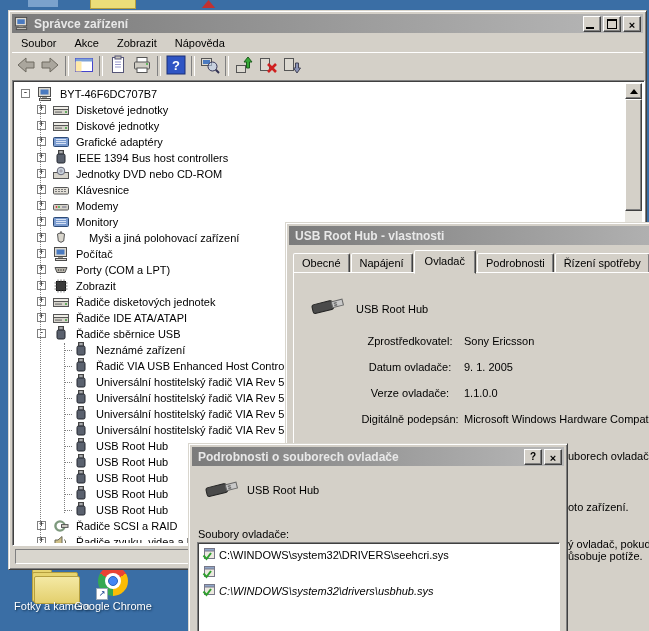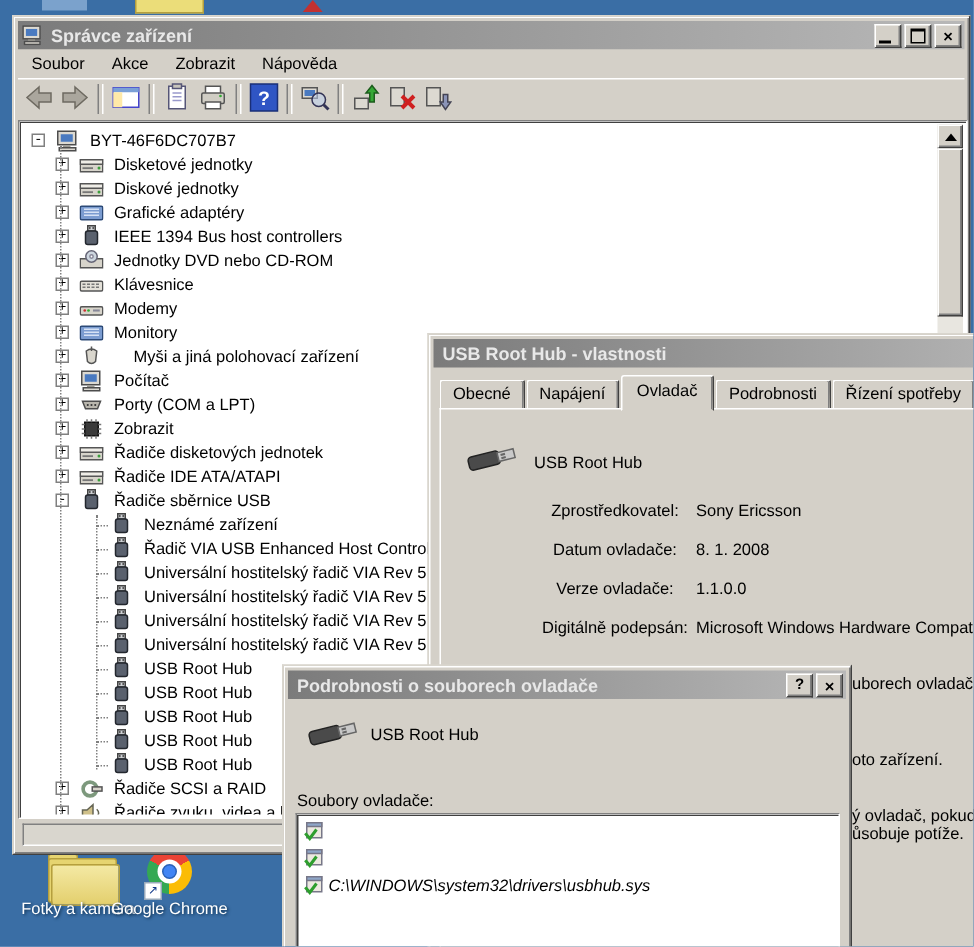--- a/index.html
+++ b/index.html
@@ -500,21 +500,21 @@
             <g transform="rotate(-14 19 12)">
               <rect x="2" y="8" width="21" height="9" rx="2.5" fill="#4a4a4a" stroke="#222"></rect>
               <rect x="22" y="9.5" width="11" height="6" fill="#c9c9c9" stroke="#666"></rect>
               <rect x="24" y="10.8" width="3" height="1.4" fill="#666"></rect>
               <rect x="24" y="13" width="3" height="1.4" fill="#666"></rect>
             </g>
           </svg></span>
       <span class="abs" style="left:62px;top:30px;">USB Root Hub</span>
       <div id="prop-fields">
           <div class="fieldrow" style="left: 62px; top: 62px;"><span class="fl">Zprostředkovatel:</span><span>Sony Ericsson</span></div>
-          <div class="fieldrow" style="left: 62px; top: 88px;"><span class="fl">Datum ovladače:</span><span>8. 1. 2008</span></div>
+          <div class="fieldrow" style="left: 62px; top: 88px;"><span class="fl">Datum ovladače:</span><span>9. 1. 2005</span></div>
           <div class="fieldrow" style="left: 62px; top: 114px;"><span class="fl">Verze ovladače:</span><span>1.1.0.0</span></div>
           <div class="fieldrow" style="left: 62px; top: 140px;"><span class="fl">Digitálně podepsán:</span><span>Microsoft Windows Hardware Compatibi</span></div>
         </div>
     </div>
 
     <div id="fragments">
         <span class="frag" style="left: 282px; top: 227px;">uborech ovladač</span>
         <span class="frag" style="left: 282px; top: 278px;">oto zařízení.</span>
         <span class="frag" style="left: 282px; top: 315px;">ý ovladač, pokud</span>
         <span class="frag" style="left: 282px; top: 327px;">ůsobuje potíže.</span>
@@ -541,20 +541,21 @@
         </svg></span>
     <span class="abs" style="left:58px;top:40px;">USB Root Hub</span>
     <span class="abs" style="left:9px;top:84px;">Soubory ovladače:</span>
     <div class="listbox" id="file-listbox" style="left:8px;top:98px;width:361px;height:150px;">
         <div class="lb-row" style="top: 4px;">
           <span><svg viewBox="0 0 14 14" width="14" height="14">
               <rect x="2.5" y="1.5" width="10" height="10" fill="#ece9e0" stroke="#778"></rect>
               <rect x="2.5" y="1.5" width="10" height="2.5" fill="#8fa6c8" stroke="#778"></rect>
               <path d="M1.5 8.5 l3 3.5 l4.5 -6" stroke="#2e9e2e" stroke-width="2" fill="none"></path>
             </svg></span>
+          <span>C:\WINDOWS\system32\DRIVERS\seehcri.sys</span>
         </div>
         <div class="lb-row" style="top: 22px;">
           <span><svg viewBox="0 0 14 14" width="14" height="14">
               <rect x="2.5" y="1.5" width="10" height="10" fill="#ece9e0" stroke="#778"></rect>
               <rect x="2.5" y="1.5" width="10" height="2.5" fill="#8fa6c8" stroke="#778"></rect>
               <path d="M1.5 8.5 l3 3.5 l4.5 -6" stroke="#2e9e2e" stroke-width="2" fill="none"></path>
             </svg></span>
         </div>
         <div class="lb-row" style="top: 40px; font-style: italic;">
           <span><svg viewBox="0 0 14 14" width="14" height="14">

